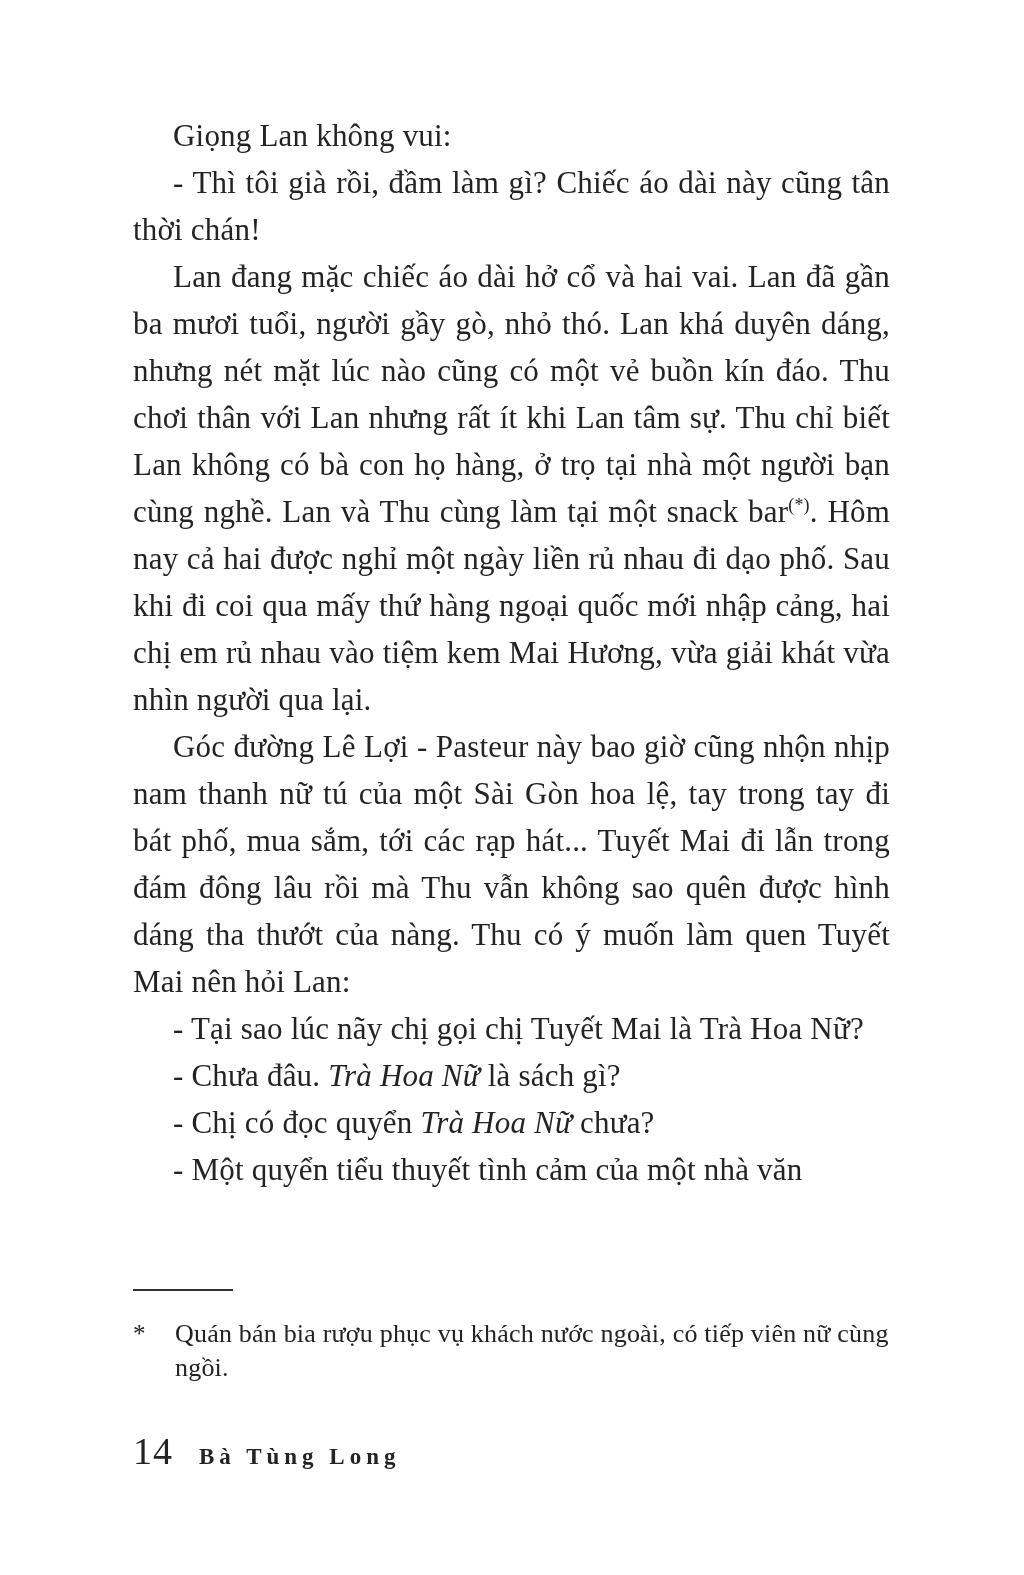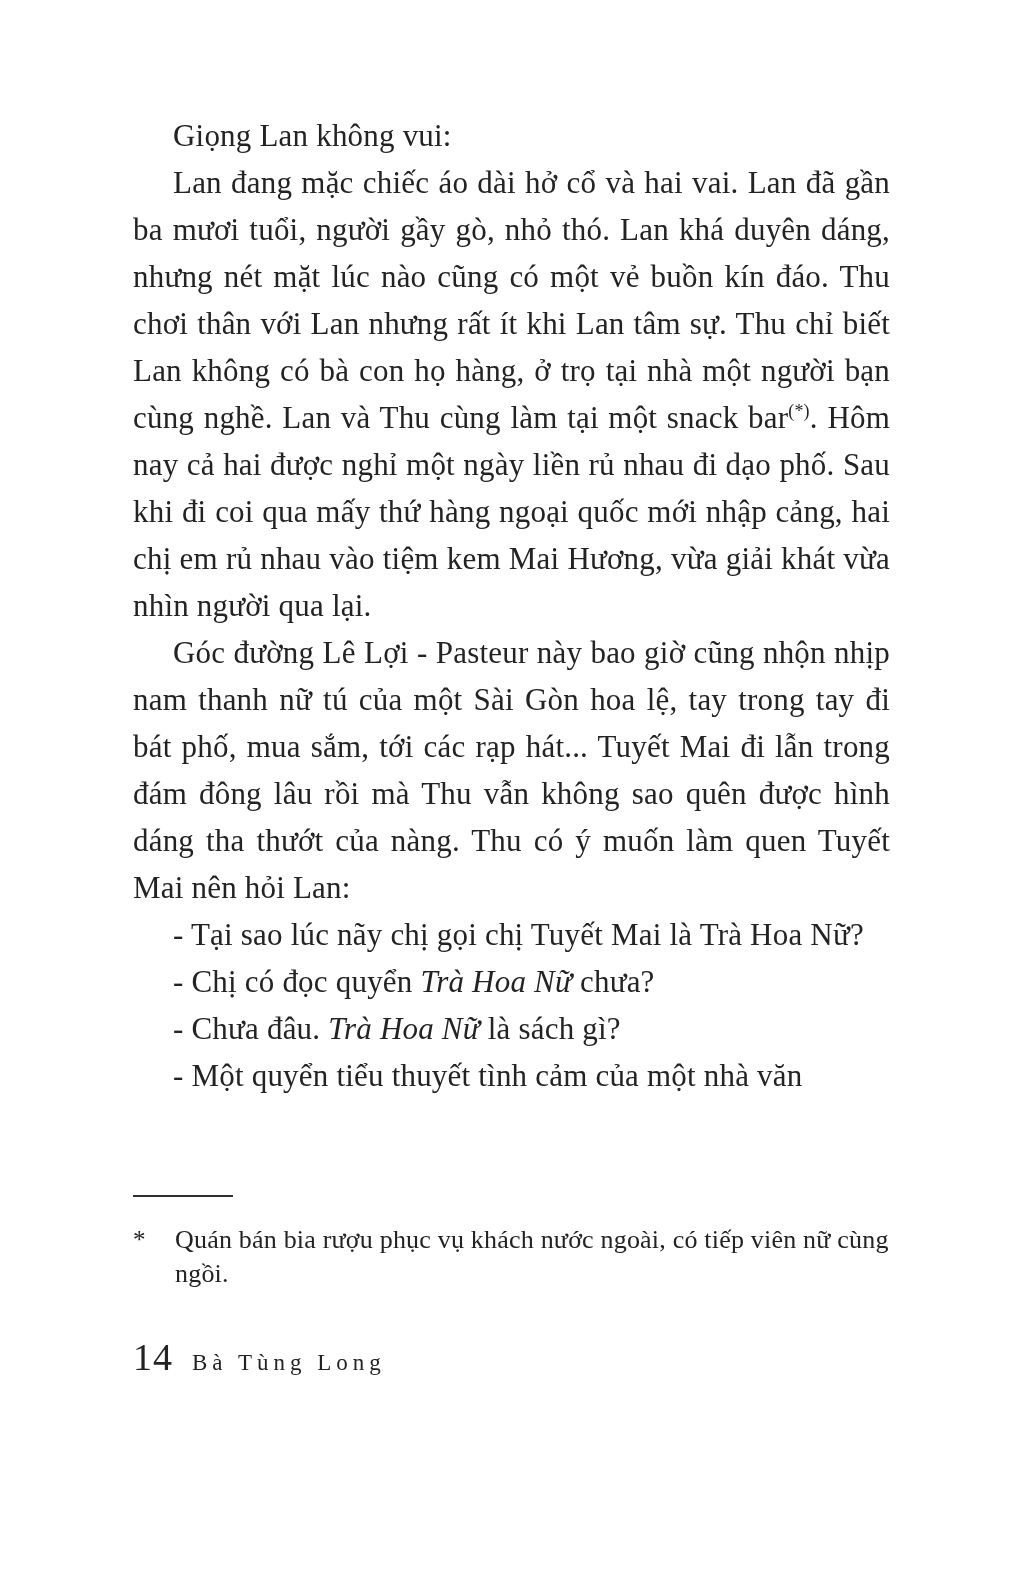--- a/index.html
+++ b/index.html
@@ -56,39 +56,40 @@
   .footer {
     display: flex;
     align-items: baseline;
     margin-top: 44px;
   }
   .footer .page-number {
     font-size: 38px;
     letter-spacing: 1px;
   }
   .footer .running-title {
-    margin-left: 19px;
+    margin-left: 26px;
     font-size: 23px;
-    font-weight: 400;
+    font-weight: 700;
     letter-spacing: 5px;
   }
 </style>
 </head>
 <body>
 
 <div class="page">
 
   <div class="body-text">
 
   <p><span>Giọng Lan không vui:</span></p>
+      <p><span>- Thì tôi già rồi, đầm làm gì? Chiếc áo dài này cũng tân thời chán!</span></p>
       <p><span>Lan đang mặc chiếc áo dài hở cổ và hai vai. Lan đã gần ba mươi tuổi, người gầy gò, nhỏ thó. Lan khá duyên dáng, nhưng nét mặt lúc nào cũng có một vẻ buồn kín đáo. Thu chơi thân với Lan nhưng rất ít khi Lan tâm sự. Thu chỉ biết Lan không có bà con họ hàng, ở trọ tại nhà một người bạn cùng nghề. Lan và Thu cùng làm tại một snack bar</span><sup>(*)</sup><span>. Hôm nay cả hai được nghỉ một ngày liền rủ nhau đi dạo phố. Sau khi đi coi qua mấy thứ hàng ngoại quốc mới nhập cảng, hai chị em rủ nhau vào tiệm kem Mai Hương, vừa giải khát vừa nhìn người qua lại.</span></p>
       <p><span>Góc đường Lê Lợi - Pasteur này bao giờ cũng nhộn nhịp nam thanh nữ tú của một Sài Gòn hoa lệ, tay trong tay đi bát phố, mua sắm, tới các rạp hát... Tuyết Mai đi lẫn trong đám đông lâu rồi mà Thu vẫn không sao quên được hình dáng tha thướt của nàng. Thu có ý muốn làm quen Tuyết Mai nên hỏi Lan:</span></p>
       <p><span>- Tại sao lúc nãy chị gọi chị Tuyết Mai là Trà Hoa Nữ?</span></p>
+      <p><span>- Chưa đâu. </span><i>Trà Hoa Nữ</i><span> là sách gì?</span></p>
       <p><span>- Chị có đọc quyển </span><i>Trà Hoa Nữ</i><span> chưa?</span></p>
-      <p><span>- Chưa đâu. </span><i>Trà Hoa Nữ</i><span> là sách gì?</span></p>
       <p><span>- Một quyển tiểu thuyết tình cảm của một nhà văn</span></p>
     </div>
 
   <hr class="footnote-divider">
 
   <div class="footnote">
     <span class="marker">*</span>
     <span class="note-text">Quán bán bia rượu phục vụ khách nước ngoài, có tiếp viên nữ cùng ngồi.</span>
   </div>
 

